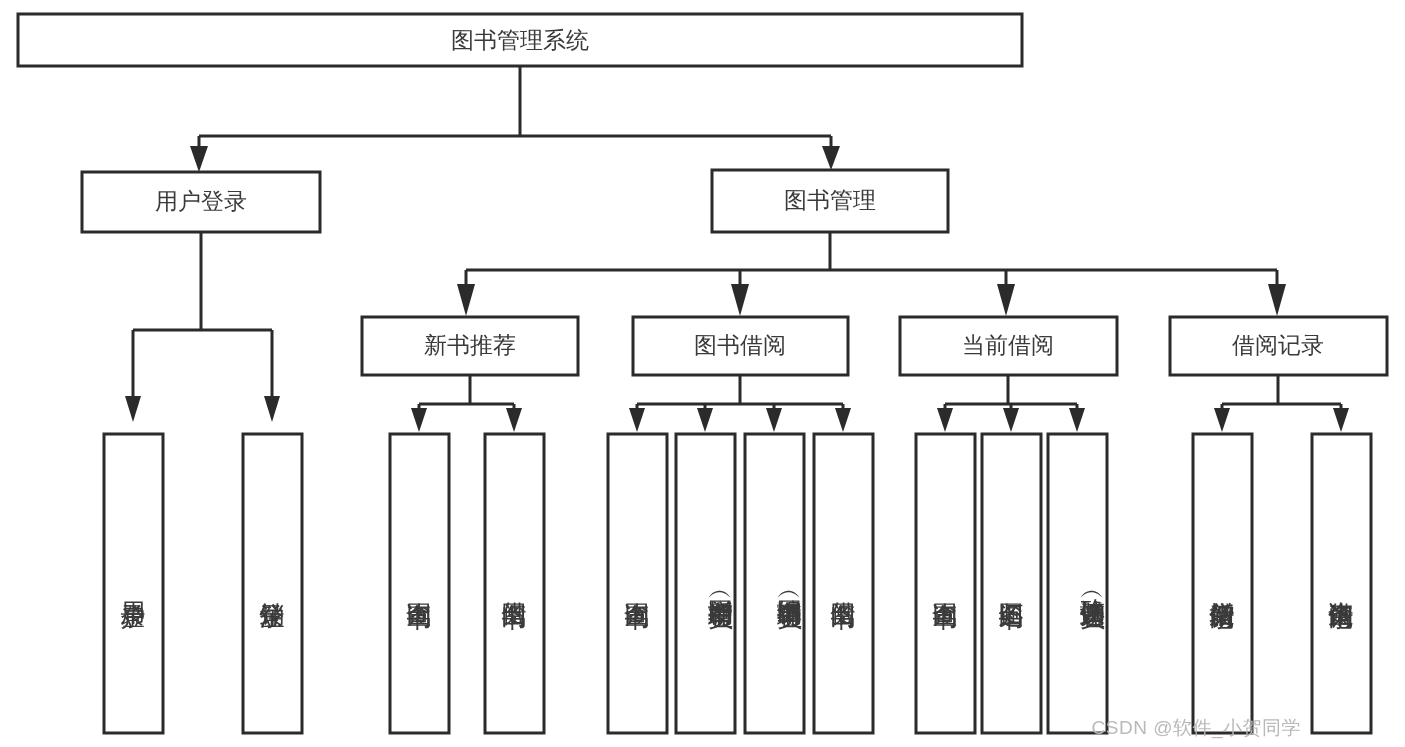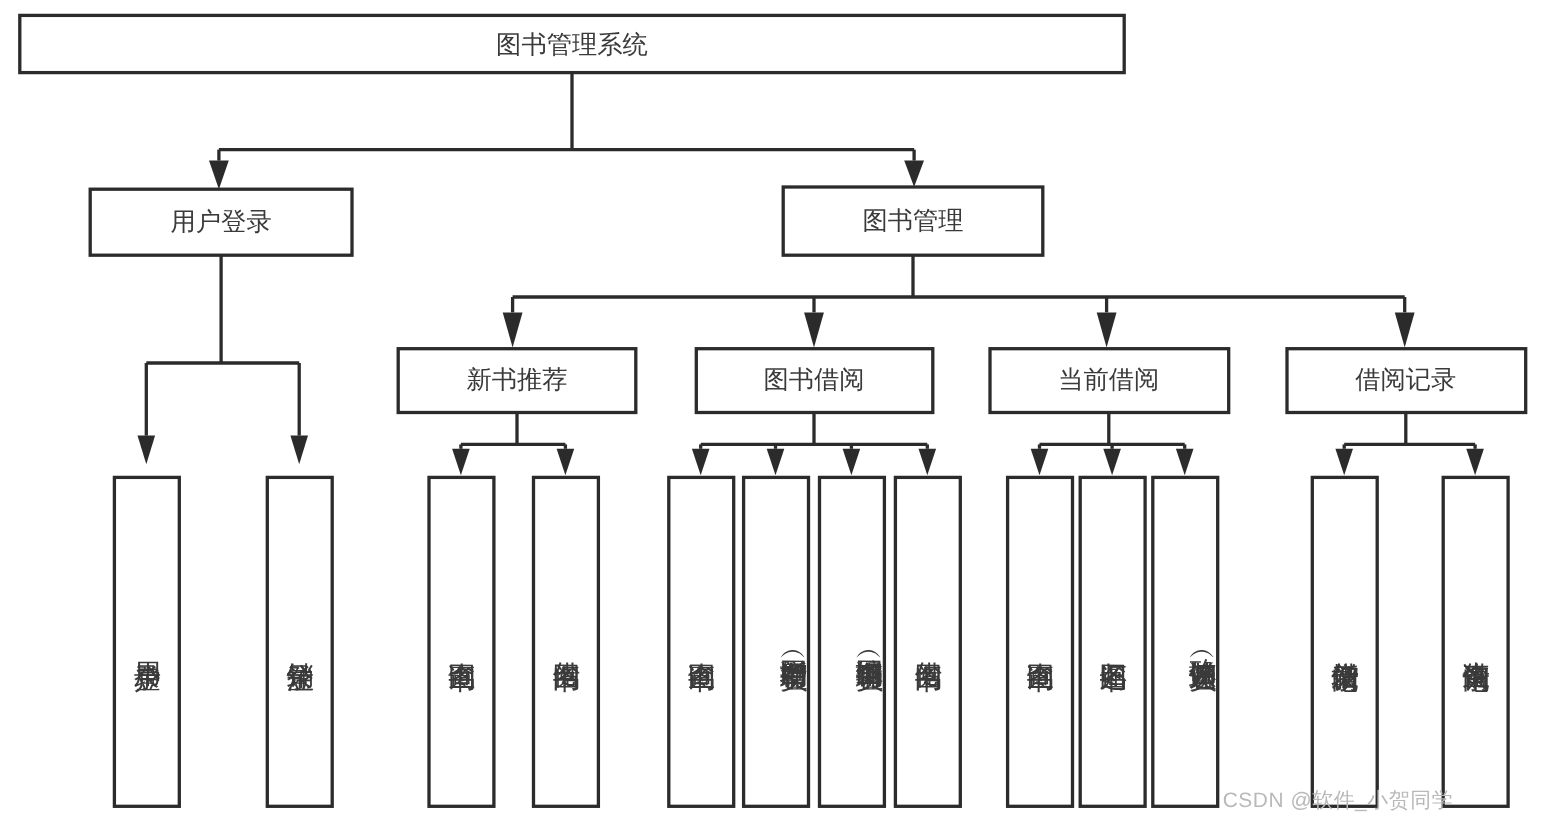--- a/index.html
+++ b/index.html
@@ -58,21 +58,21 @@
     letter-spacing: 1px;
     display: flex;
     align-items: center;
     justify-content: center;
     text-align: center;
     white-space: nowrap;
     pointer-events: none;
   }
   .watermark {
     position: absolute;
-    right: 0;
+    right: 20px;
     bottom: 6px;
     font-family: "Liberation Sans", "DejaVu Sans", sans-serif;
     font-size: 19px;
     color: #b9b9b9;
     letter-spacing: 0.5px;
     white-space: nowrap;
   }
 </style>
 </head>
 <body>

